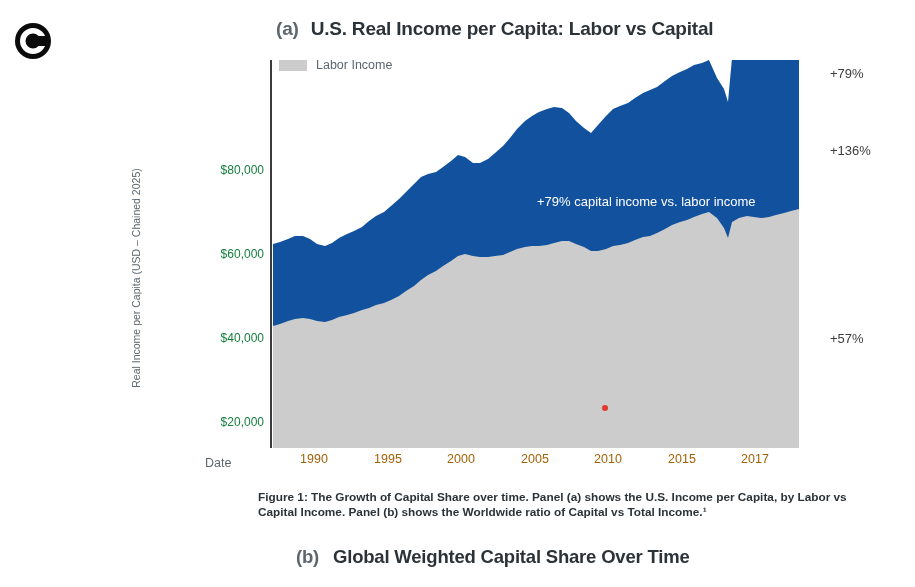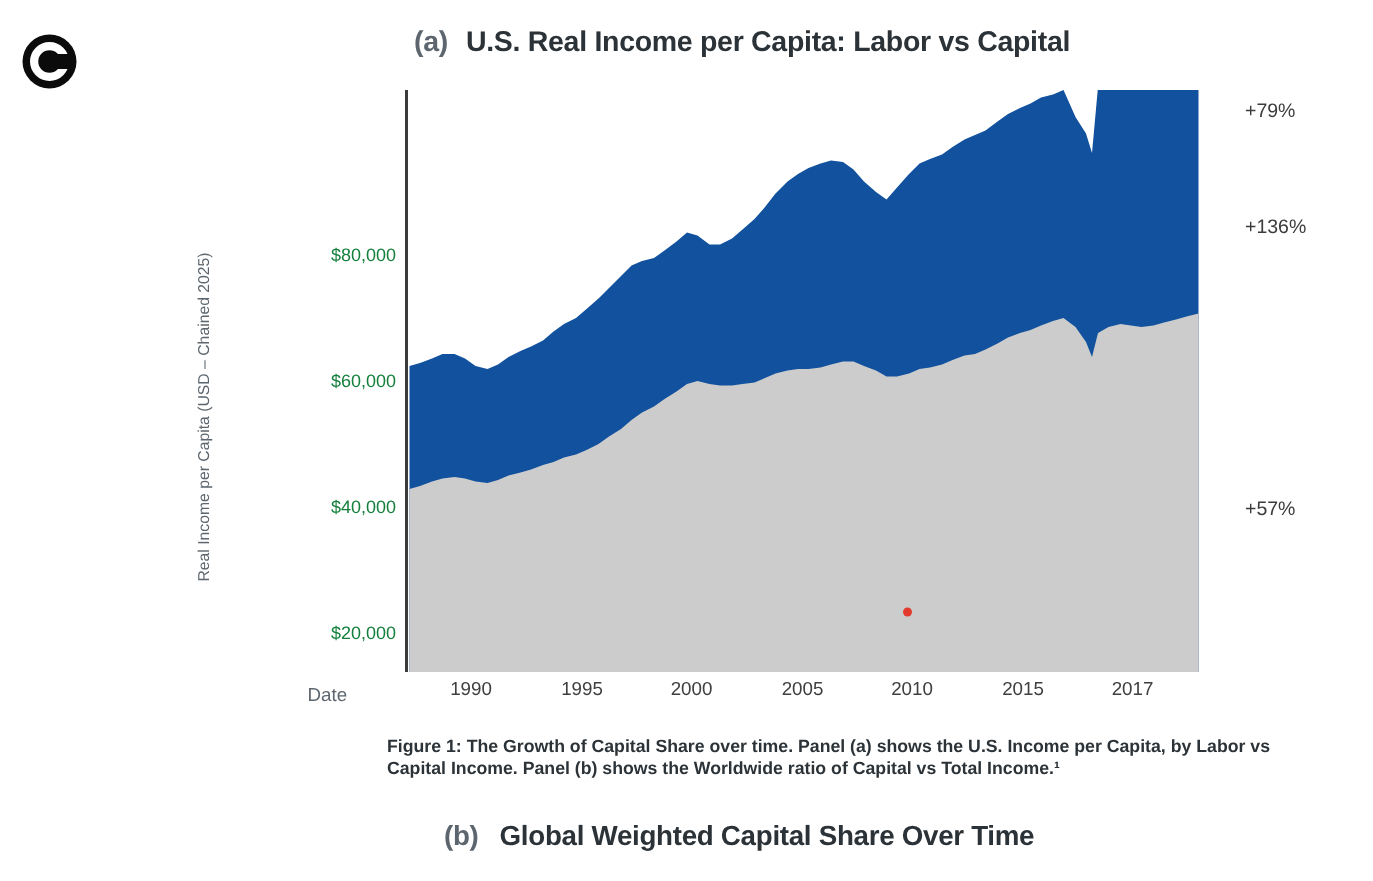--- a/index.html
+++ b/index.html
@@ -121,21 +121,21 @@
     position: absolute;
     left: 270px;
     top: 452px;
     width: 552px;
     height: 20px;
   }
   .xtick {
     position: absolute;
     top: 0;
     font-size: 12.5px;
-    color: #404040;
+    color: #a16207;
     transform: translateX(-50%);
     white-space: nowrap;
     text-align: right;
   }
   #xaxis-title {
     position: absolute;
     left: 205px;
     top: 456px;
     font-size: 12.5px;
     color: #5d666e;
@@ -231,24 +231,29 @@
 
     <polygon fill="#11519e" points="
       3,184 10,182 18,179 25,176 33,176 40,179 47,184 55,186 62,183 69,178 77,174 84,171 92,167 99,161 106,156 114,152 121,146 129,139 136,132 144,124 151,117 158,114 166,112 173,107 181,101 188,95 195,97 203,103 210,103 218,99 225,93 233,86 240,78 247,69 255,61 262,56 269,52 277,49 284,47 292,48 299,53 306,61 314,68 321,73 328,65 336,56 343,49 350,46 358,43 365,38 373,33 380,30 387,27 395,21 402,16 410,12 417,9 424,5 432,3 439,0 447,18 454,29 458,42 462,-2 469,-8 477,-5 484,-1 491,-4 499,-8 506,-13 514,-18 521,-22 529,-25
       529,388 3,388"></polygon>
 
     <polygon fill="#cccccc" points="
       3,266 10,264 18,261 25,259 33,258 40,259 47,261 55,262 62,260 69,257 77,255 84,253 92,250 99,248 106,245 114,243 121,240 129,236 136,231 144,226 151,220 158,215 166,211 173,206 181,201 188,196 195,194 203,196 210,197 218,197 225,196 233,195 240,192 247,189 255,187 262,186 269,186 277,185 284,183 292,181 299,181 306,184 314,187 321,191 328,191 336,189 343,186 350,185 358,183 365,180 373,177 380,176 387,173 395,169 402,165 410,162 417,160 424,157 432,154 439,152 447,158 454,168 458,178 462,162 469,158 477,156 484,157 491,158 499,157 506,155 514,153 521,151 529,149
       529,388 3,388"></polygon>
   </svg>
   <div class="axis-line"></div>
+  <div id="inplot-ann" style="left:267px; top:134px;">+79% capital income vs. labor income</div>
   <div id="red-dot" style="left:332px; top:345px;"></div>
 </div>
 
 <div id="legend">
+  <div class="row">
+    <span class="swatch" style="background:#cccccc"></span>
+    <span>Labor Income</span>
+  </div>
 </div>
 
 <div class="right-ann" style="top:66px;">+79%</div>
 <div class="right-ann" style="top:143px;">+136%</div>
 <div class="right-ann" style="top:331px;">+57%</div>
 
 <div id="xaxis-title">Date</div>
 <div id="xticks">
   <div class="xtick" style="left:44px;">1990</div>
   <div class="xtick" style="left:118px;">1995</div>

